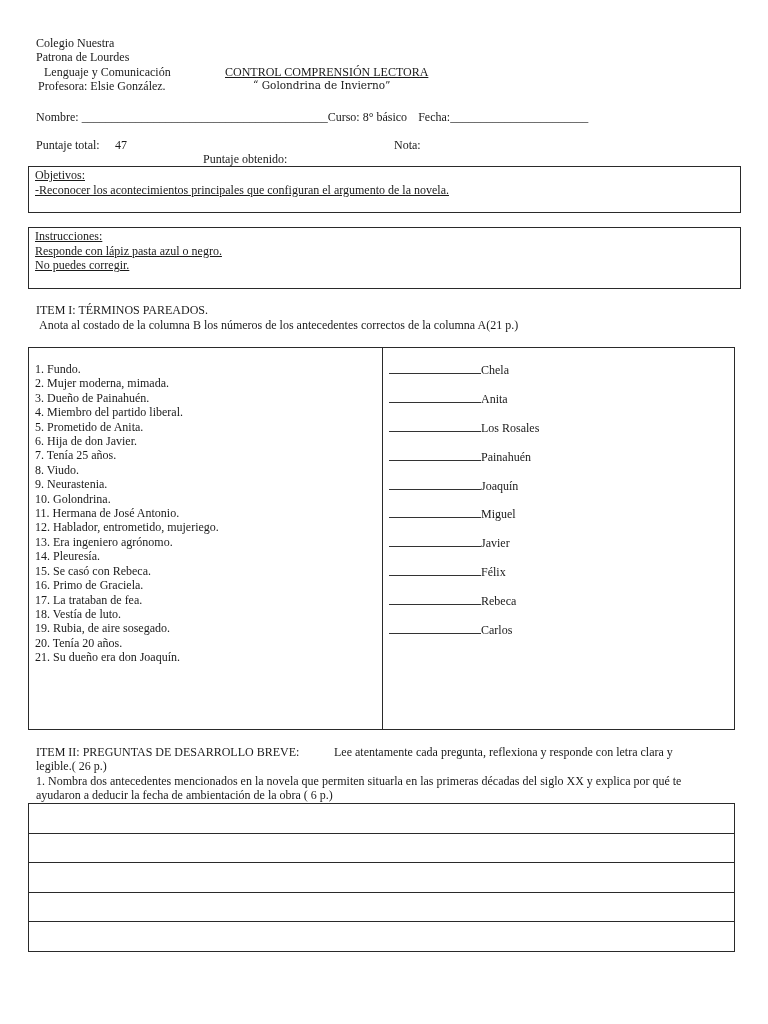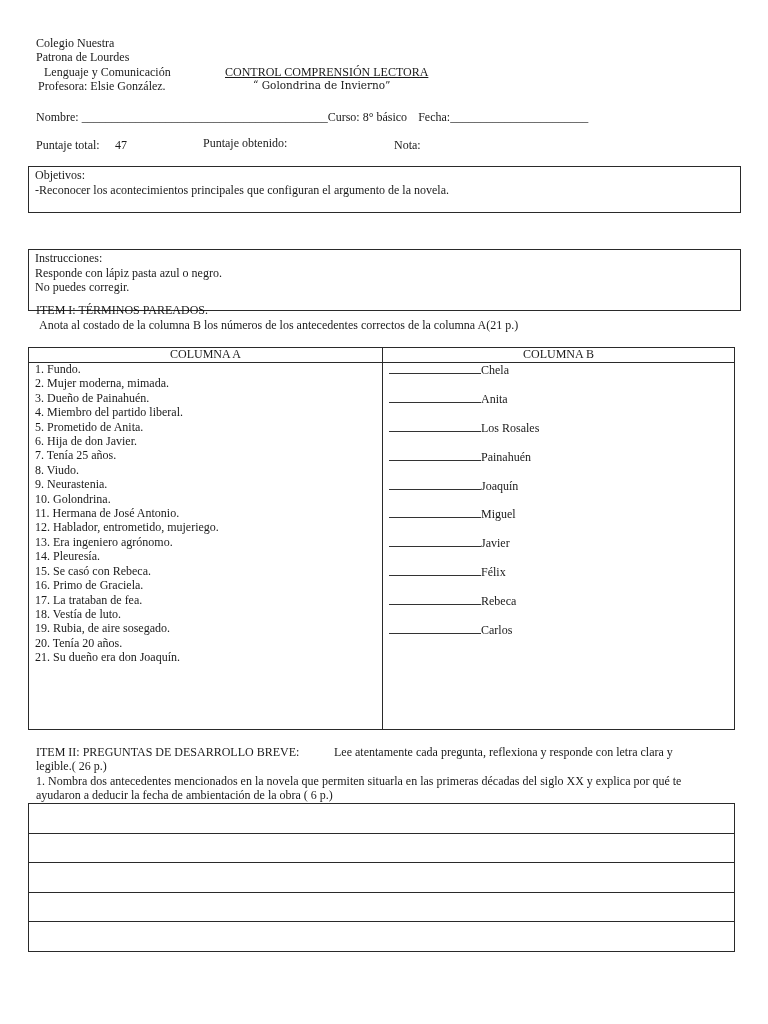--- a/index.html
+++ b/index.html
@@ -3,21 +3,21 @@
 <meta charset="utf-8">
 <style>
   html, body { margin: 0; padding: 0; }
   body {
     width: 768px; height: 1024px; background: #ffffff; position: relative; overflow: hidden;
     font-family: "Liberation Serif", serif; font-size: 12px; color: #1a1a1a; line-height: 14px;
   }
   .abs { position: absolute; white-space: nowrap; }
   .u { text-decoration: underline; }
   .box { position: absolute; border: 1.3px solid #2a2a2a; box-sizing: border-box; padding: 1px 0 0 6px; }
-  .box div { line-height: 14.5px; white-space: nowrap; }
+  .box div { line-height: 14.5px; white-space: nowrap; text-decoration: underline; }
   .table { position: absolute; left: 28px; top: 347px; width: 707px; height: 383px; border: 1.3px solid #2a2a2a; box-sizing: border-box; }
   .thead { position: absolute; left: 0; top: 0; right: 0; height: 14px; border-bottom: 1.3px solid #2a2a2a; }
   .thcell { position: absolute; top: 0; height: 14px; text-align: center; line-height: 13px; }
   .vdiv { position: absolute; left: 353px; top: 0; bottom: 0; border-left: 1.3px solid #2a2a2a; }
   .cola { position: absolute; left: 6px; top: 14px; }
   .cola div { line-height: 14.4px; white-space: nowrap; }
   .colb { position: absolute; left: 360px; top: 14px; }
   .colb div { height: 28.9px; line-height: 14px; white-space: nowrap; }
   .blank { display: inline-block; width: 92px; border-bottom: 1px solid #333; height: 11px; vertical-align: baseline; }
   .answers { position: absolute; left: 28px; top: 803px; width: 707px; border: 1.3px solid #2a2a2a; border-bottom: none; box-sizing: border-box; }
@@ -33,42 +33,38 @@
 <div class="abs u" style="left:225px;top:65px;">CONTROL COMPRENSIÓN LECTORA</div>
 <div class="abs" style="left:253px;top:78px;font-family:'DejaVu Serif',serif;font-size:10.5px;">“ Golondrina de Invierno”</div>
 
 <div class="abs" style="left:36px;top:110px;">
   <span>Nombre:</span>
   <span>_________________________________________</span><span>Curso: 8° básico</span>
   <span style="margin-left:8px;">Fecha:</span><span>_______________________</span>
 </div>
 <div class="abs" style="left:36px;top:138px;">Puntaje total:</div>
 <div class="abs" style="left:115px;top:138px;">47</div>
-<div class="abs" style="left:203px;top:136px;">Puntaje obtenido:</div>
+<div class="abs" style="left:203px;top:152px;">Puntaje obtenido:</div>
 <div class="abs" style="left:394px;top:138px;">Nota:</div>
 
 <div class="box" style="left:28px;top:166px;width:713px;height:47px;">
   <div>Objetivos:</div>
   <div>-Reconocer los acontecimientos principales  que configuran el argumento de la novela.</div>
 </div>
 
-<div class="box" style="left:28px;top:227px;width:713px;height:62px;margin-top:22px;">
+<div class="box" style="left:28px;top:227px;width:713px;height:62px;">
   <div>Instrucciones:</div>
   <div>Responde con lápiz pasta azul o negro.</div>
   <div>No puedes corregir.</div>
 </div>
 
 <div class="abs" style="left:36px;top:303px;text-align:center;">ITEM I: TÉRMINOS PAREADOS.</div>
 <div class="abs" style="left:39px;top:318px;">Anota al costado de la columna B los números de los  antecedentes correctos de la columna A(21 p.)</div>
 
 <div class="table">
-  <div class="thead">
-    <div class="thcell" style="left:0;width:353px;">COLUMNA A</div>
-    <div class="thcell" style="left:354px;right:0;">COLUMNA B</div>
-  </div>
   <div class="vdiv"></div>
   <div class="cola">
     <div>1. Fundo.</div>
     <div>2. Mujer moderna, mimada.</div>
     <div>3. Dueño de Painahuén.</div>
     <div>4. Miembro del partido liberal.</div>
     <div>5. Prometido de Anita.</div>
     <div>6. Hija de don Javier.</div>
     <div>7. Tenía 25 años.</div>
     <div>8. Viudo.</div>

